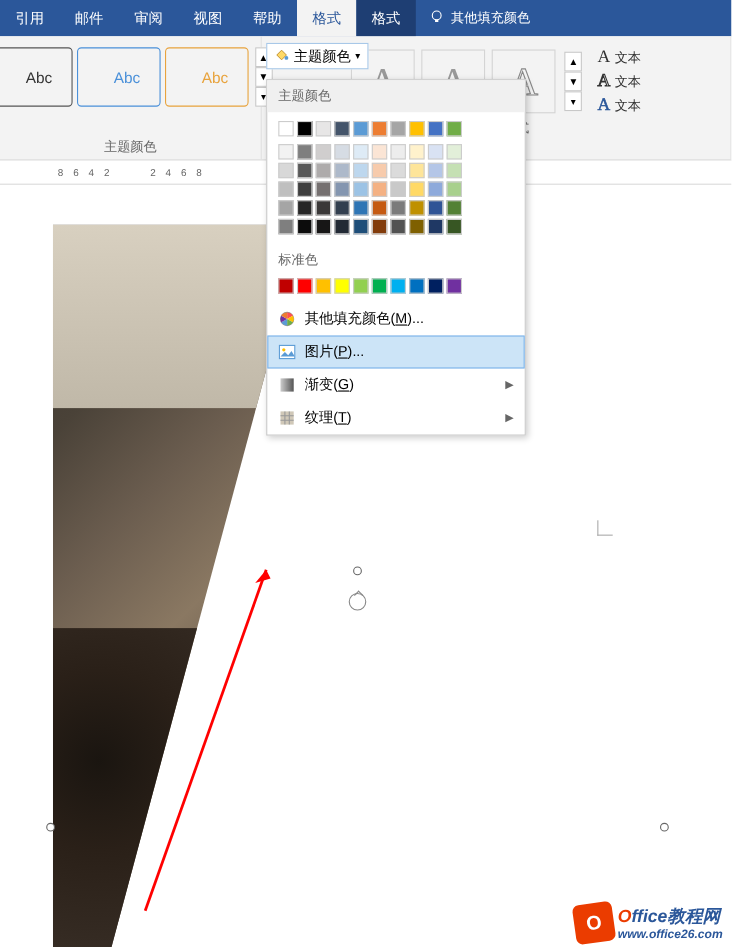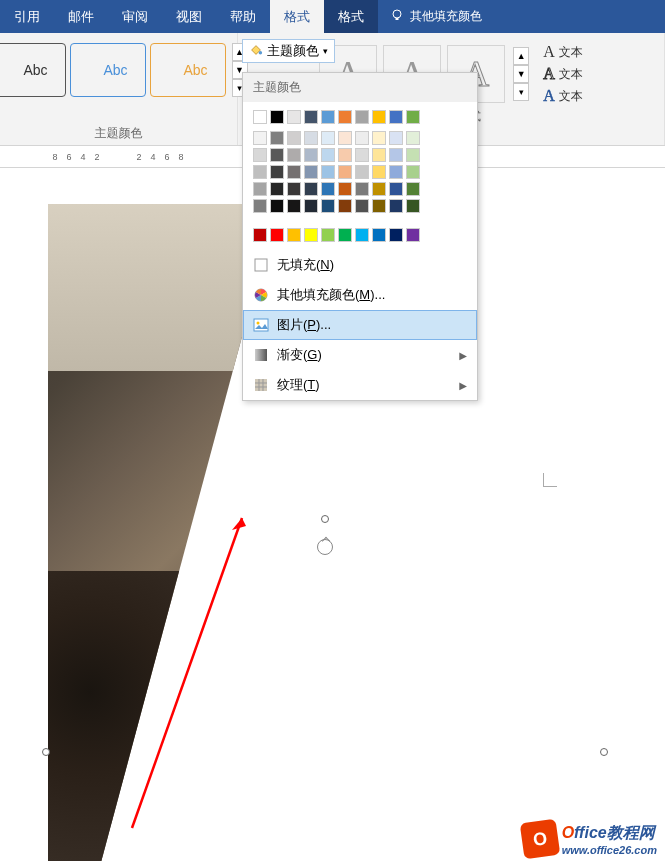--- a/index.html
+++ b/index.html
@@ -271,43 +271,36 @@
         <div class="color-sw" style="background: rgb(23, 22, 22);"></div>
         <div class="color-sw" style="background: rgb(34, 42, 53);"></div>
         <div class="color-sw" style="background: rgb(30, 78, 121);"></div>
         <div class="color-sw" style="background: rgb(131, 60, 11);"></div>
         <div class="color-sw" style="background: rgb(82, 82, 82);"></div>
         <div class="color-sw" style="background: rgb(127, 96, 0);"></div>
         <div class="color-sw" style="background: rgb(31, 56, 100);"></div>
         <div class="color-sw" style="background: rgb(55, 86, 35);"></div>
       </div>
   </div>
+  <div class="panel-section-label">标准色</div>
   <div class="standard-colors" id="standard-row">
       <div class="color-sw" style="background: rgb(192, 0, 0);"></div>
       <div class="color-sw" style="background: rgb(255, 0, 0);"></div>
       <div class="color-sw" style="background: rgb(255, 192, 0);"></div>
       <div class="color-sw" style="background: rgb(255, 255, 0);"></div>
       <div class="color-sw" style="background: rgb(146, 208, 80);"></div>
       <div class="color-sw" style="background: rgb(0, 176, 80);"></div>
       <div class="color-sw" style="background: rgb(0, 176, 240);"></div>
       <div class="color-sw" style="background: rgb(0, 112, 192);"></div>
       <div class="color-sw" style="background: rgb(0, 32, 96);"></div>
       <div class="color-sw" style="background: rgb(112, 48, 160);"></div>
     </div>
 
   <div class="menu-item">
     <span class="menu-icon">
-        <svg width="14" height="14">
-          <rect x="1" y="1" width="12" height="12" fill="#fff" stroke="#999"></rect>
-        </svg>
-      </span>
-    <span><span>无填充</span>(<span class="underline">N</span>)</span>
-  </div>
-  <div class="menu-item">
-    <span class="menu-icon">
         <svg width="16" height="16" viewBox="0 0 16 16">
           <circle cx="8" cy="8" r="6" fill="none" stroke="#999"></circle>
           <path d="M8 2 A6 6 0 0 1 13.2 5 L8 8 Z" fill="#ff5050"></path>
           <path d="M13.2 5 A6 6 0 0 1 13.2 11 L8 8 Z" fill="#ffc000"></path>
           <path d="M13.2 11 A6 6 0 0 1 8 14 L8 8 Z" fill="#70ad47"></path>
           <path d="M8 14 A6 6 0 0 1 2.8 11 L8 8 Z" fill="#5b9bd5"></path>
           <path d="M2.8 11 A6 6 0 0 1 2.8 5 L8 8 Z" fill="#7030a0"></path>
           <path d="M2.8 5 A6 6 0 0 1 8 2 L8 8 Z" fill="#ed7d31"></path>
         </svg>
       </span>

